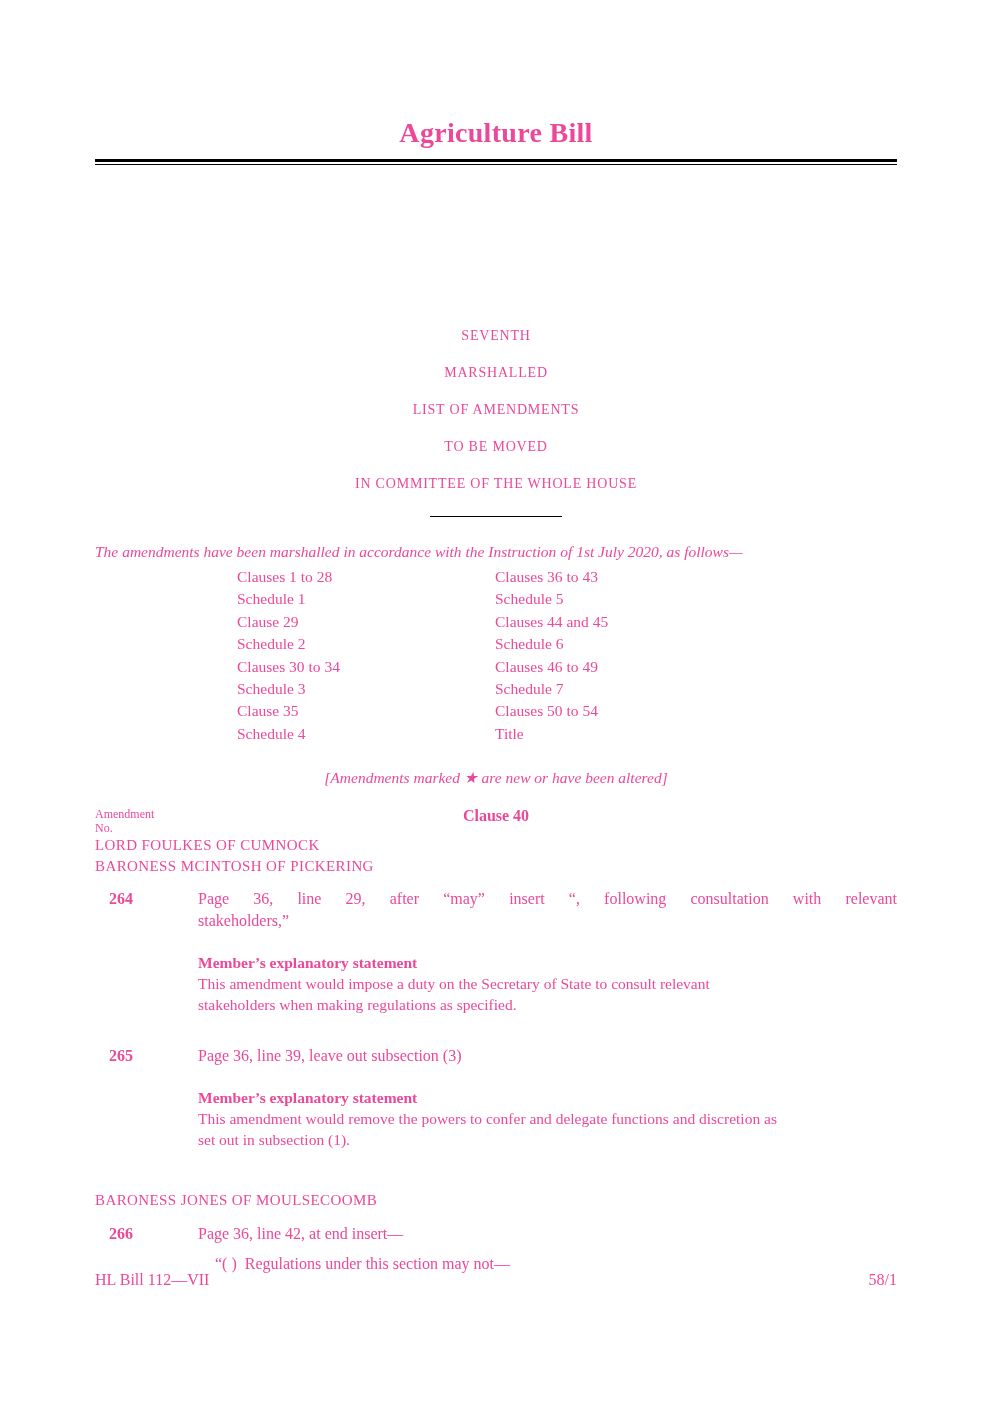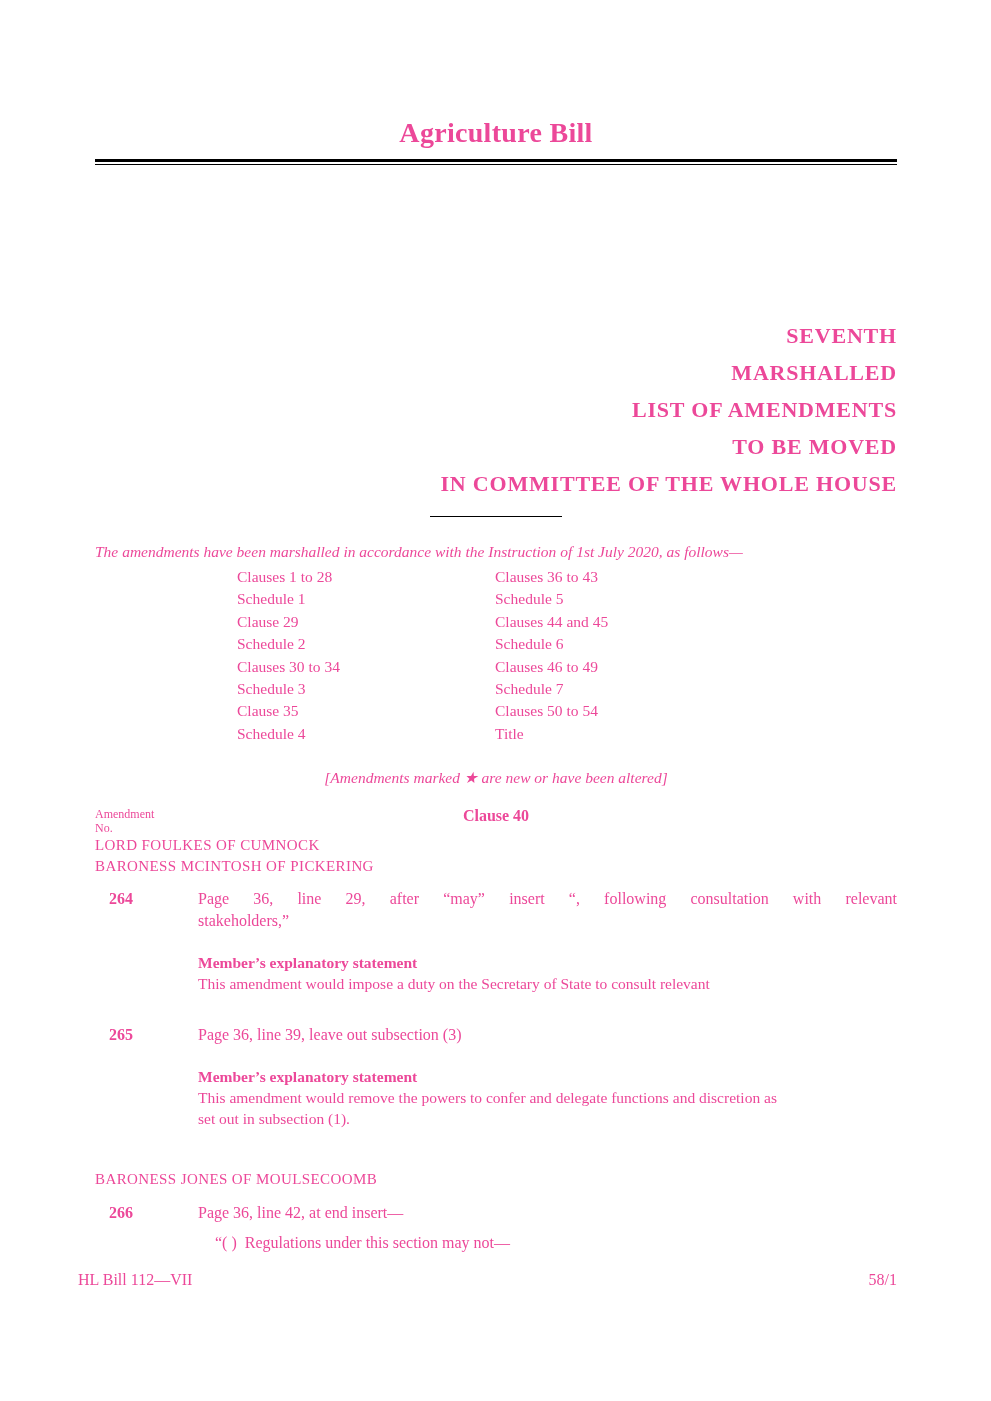--- a/index.html
+++ b/index.html
@@ -24,25 +24,24 @@
     letter-spacing: 0.3px;
   }
   .title-rule {
     margin-top: 9px;
     height: 2px;
     border-top: 3px solid #000;
     border-bottom: 1px solid #000;
   }
   .heading-block {
     margin-top: 152px;
-    text-align: right;
-    font-size: 22px;
+    text-align: center;
+    font-size: 14px;
     line-height: 37px;
     letter-spacing: 0.8px;
-    font-weight: bold;
   }
   .divider {
     width: 132px;
     margin: 14px auto 0;
     border: 0;
     border-top: 1.4px solid #000;
   }
   .instruction {
     margin: 24px 0 0;
     text-align: left;
@@ -108,21 +107,21 @@
     line-height: 21px;
   }
   .explanatory-label { font-weight: bold; }
   .inserted-line {
     margin-top: 8px;
     margin-left: 17px;
     white-space: pre-wrap;
   }
   .footer {
     position: absolute;
-    left: 78px;
+    left: 95px;
     right: 94px;
     top: 1258px;
     display: flex;
     justify-content: space-between;
     font-size: 16px;
     line-height: 20px;
   }
 </style>
 </head>
 <body>
@@ -187,20 +186,21 @@
     <div class="amendment-body">
       <div class="justified-line">Page 36, line 29, after “may” insert “, following consultation with relevant</div>
       <div>stakeholders,”</div>
     </div>
   </div>
 
   <div class="explanatory">
     <div class="explanatory-label">Member’s explanatory statement</div>
     <div class="explanatory-text">
       <div>This amendment would impose a duty on the Secretary of State to consult relevant</div>
+      <div>stakeholders when making regulations as specified.</div>
     </div>
   </div>
 
   <div class="amendment amendment-spaced">
     <div class="amendment-number">265</div>
     <div class="amendment-body">
       <div>Page 36, line 39, leave out subsection (3)</div>
     </div>
   </div>
 

